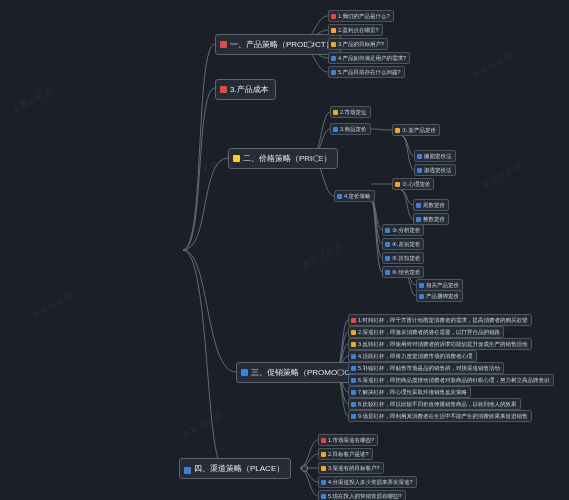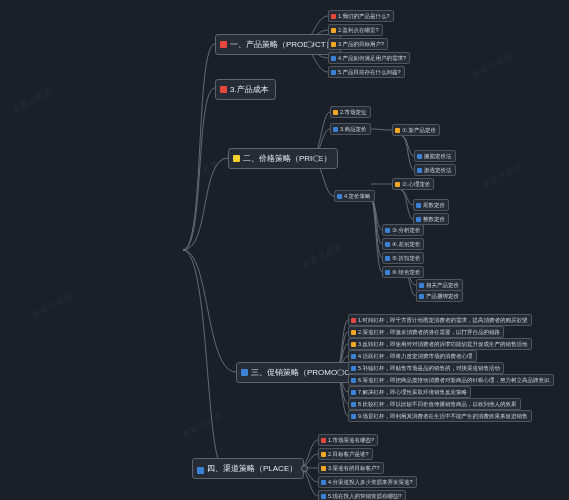--- a/index.html
+++ b/index.html
@@ -242,21 +242,21 @@
   </div>
   <div class="node mini" style="left:348px;top:398px;">
     <span class="sq" style="background:#3b82d6;"></span>
     <span class="txt">8.比较杠杆，即以比较不同价值传播销售商品，以收到他人的效果</span>
   </div>
   <div class="node mini" style="left:348px;top:410px;">
     <span class="sq" style="background:#3b82d6;"></span>
     <span class="txt">9.场景杠杆，即利用其消费者在生活中不能产生的消费效果来促进销售</span>
   </div>
 
-  <div class="node branch" style="left:192px;top:458px;align-items:flex-end;">
+  <div class="node branch" style="left:179px;top:458px;align-items:flex-end;">
     <span class="sq" style="background:#3b82d6;"></span>
     <span class="txt">四、渠道策略（PLACE）</span>
   </div>
   <div class="dot" style="left:301px;top:465px;"></div>
 
   <div class="node mini" style="left:318px;top:434px;">
     <span class="sq" style="background:#e8453c;"></span>
     <span class="txt">1.市场渠道有哪些?</span>
   </div>
   <div class="node mini" style="left:318px;top:448px;">

